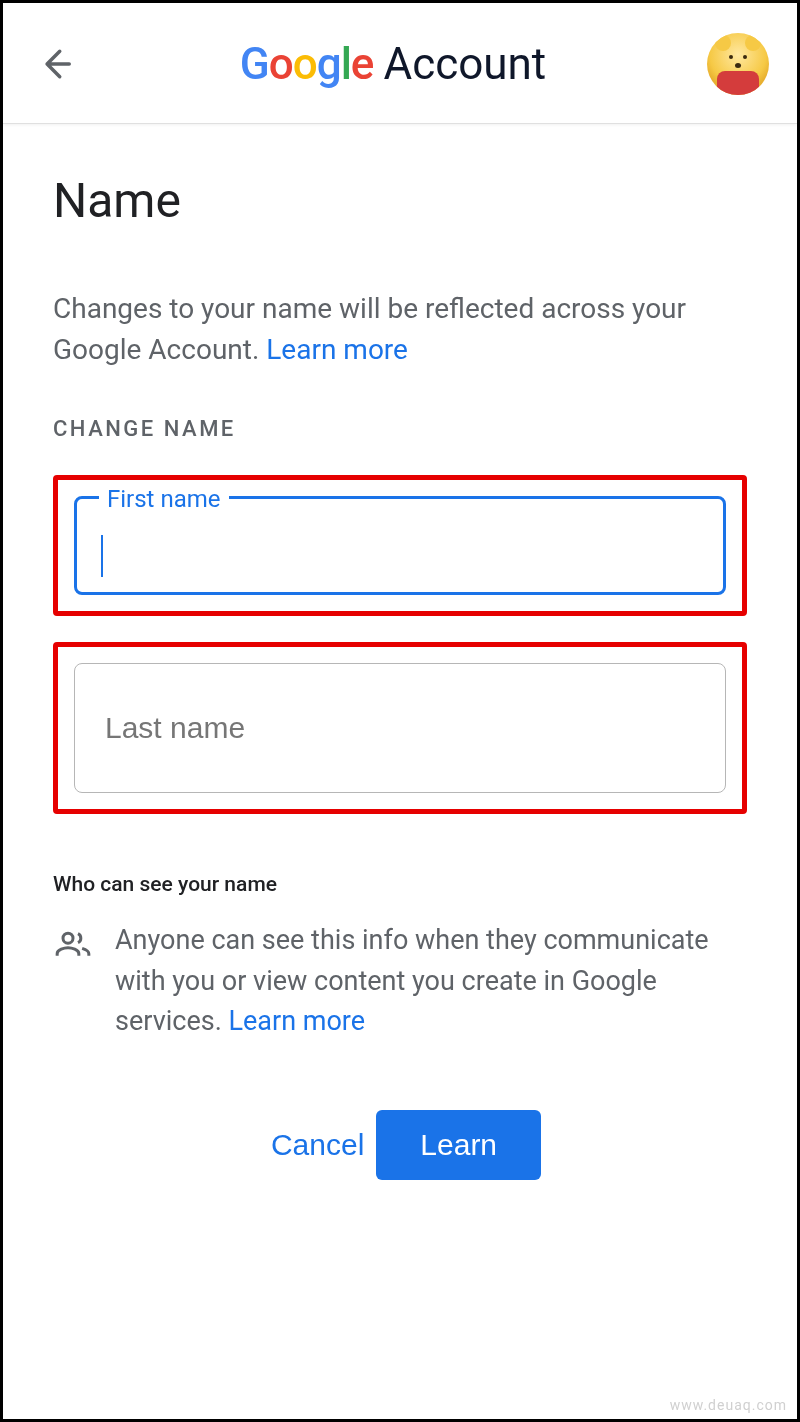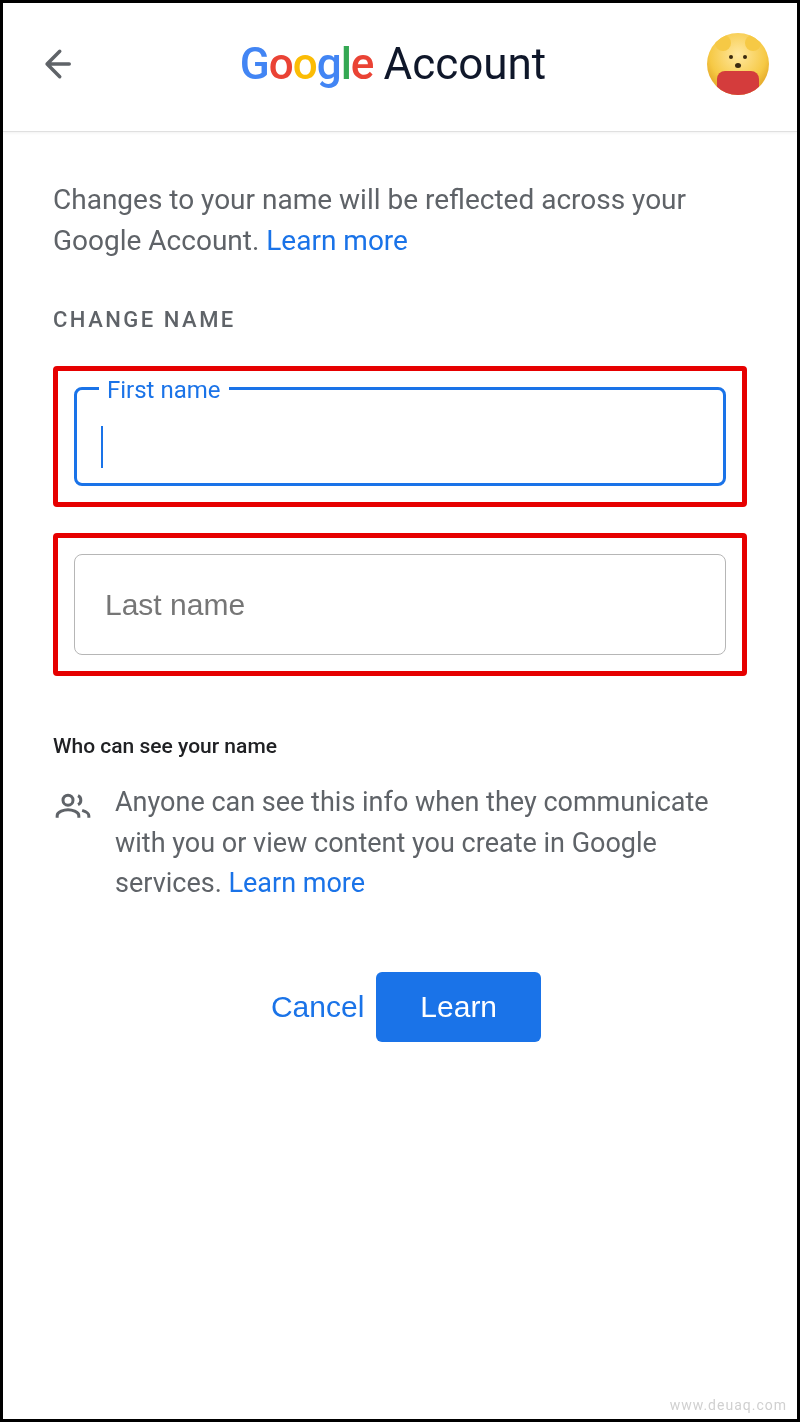--- a/index.html
+++ b/index.html
@@ -1,18 +1,18 @@
 <!DOCTYPE html>
 <html><head>
 <meta charset="utf-8">
 <style>
   * { box-sizing: border-box; margin: 0; padding: 0; }
   html, body { width: 800px; height: 1422px; font-family: Roboto, Arial, sans-serif; background: #fff; }
   .frame { width: 800px; height: 1422px; border: 3px solid #000; position: relative; background: #fff; }
-  .header { display: flex; align-items: center; padding: 30px 28px 36px 28px; border-bottom: 1px solid #e0e0e0; box-shadow: 0 1px 3px rgba(0,0,0,.06); gap: 37px; }
+  .header { display: flex; align-items: center; padding: 30px 28px 28px 28px; border-bottom: 1px solid #e0e0e0; box-shadow: 0 1px 3px rgba(0,0,0,.06); gap: 37px; }
   .back { width: 48px; height: 48px; display:flex; align-items:center; justify-content:center; cursor:pointer; }
   .back svg { width: 38px; height: 38px; }
   .logo-wrap { flex:1; display:flex; align-items:center; justify-content:center; }
   .logo { font-size: 44px; font-weight: 400; display:flex; align-items:baseline; }
   .logo .account { color:#0f172a; margin-left: 10px; font-weight:400; }
   .g1{color:#4285F4;} .g2{color:#EA4335;} .g3{color:#FBBC05;} .g4{color:#4285F4;} .g5{color:#34A853;} .g6{color:#EA4335;}
   .logo-word { font-weight:500; letter-spacing:-1px; }
   .avatar { width:62px; height:62px; border-radius:50%; background: radial-gradient(circle at 50% 35%, #ffe8a0 0%, #f6c945 55%, #e8b030 70%); position:relative; overflow:hidden; cursor:pointer; flex-shrink:0; }
   .avatar::after{ content:""; position:absolute; bottom:-6px; left:10px; right:10px; height:30px; background:#d43c3c; border-radius:8px 8px 0 0;}
   .avatar .ear1, .avatar .ear2 { position:absolute; width:16px; height:16px; background:#f6c945; border-radius:50%; top:2px; }
@@ -23,21 +23,21 @@
   .content { padding: 48px 50px 0 50px; }
   h1.page-title { font-size: 48px; font-weight: 400; color:#202124; margin-bottom: 60px; }
   .desc { font-size: 28px; color:#5f6368; line-height:1.45; }
   .desc a, .link { color:#1a73e8; text-decoration:none; cursor:pointer; }
   .section-label { font-size:22px; color:#5f6368; letter-spacing:2.5px; margin-top:46px; margin-bottom:34px; font-weight:500; }
   .highlight-box { border:5px solid #e60000; padding:16px 16px; border-radius:4px; margin-bottom:26px; }
   .field-focused { position:relative; border:3px solid #1a73e8; border-radius:8px; padding: 30px 24px 34px 24px; height:99px; }
   .field-focused .float-label { position:absolute; top:-14px; left:22px; background:#fff; padding:0 8px; color:#1a73e8; font-size:24px; }
   .caret { width:2px; height:42px; background:#1a73e8; margin-top:6px; animation: blink 1s step-start infinite; }
   @keyframes blink { 50% { opacity: 0; } }
-  .field-normal { border:1.5px solid #b6b6b6; border-radius:8px; height:101px; display:flex; align-items:center; padding:15px 30px; }
+  .field-normal { border:1.5px solid #b6b6b6; border-radius:8px; height:130px; display:flex; align-items:center; padding:15px 30px; }
   .field-normal input { border:none; outline:none; width:100%; font-size:30px; color:#202124; background:transparent; }
   .field-normal input::placeholder { color:#767676; }
   h2.subhead { font-size:21px; color:#202124; font-weight:500; margin-top:58px; margin-bottom:24px; }
   .vis-row { display:flex; gap:20px; }
   .vis-row .icon { flex-shrink:0; width:42px; padding-top:4px; }
   .vis-row .txt { font-size:27px; color:#5f6368; line-height:1.5; }
   .actions { display:flex; justify-content:center; margin-top:68px; align-items:center; }
   .btn-text { color:#1a73e8; font-size:30px; font-weight:500; background:none; border:none; cursor:pointer; padding:14px 12px; }
   .btn-filled { background:#1a73e8; color:#fff; font-size:30px; font-weight:500; border:none; border-radius:6px; padding:18px 44px; cursor:pointer; }
   .watermark { position:absolute; bottom:6px; right:10px; font-size:14px; color:#d0d0d0; letter-spacing:1px; }
@@ -62,20 +62,21 @@
     <div class="avatar">
       <span class="ear1"></span>
         <span class="ear2"></span>
         <span class="eye1"></span>
         <span class="eye2"></span>
         <span class="nose"></span>
     </div>
   </div>
 
   <div class="content">
+    <h1 class="page-title">Name</h1>
 
     <p class="desc">
       <span>Changes to your name will be reflected across your Google Account. </span><a class="link">Learn more</a>
     </p>
 
     <div class="section-label">CHANGE NAME</div>
 
     <div class="highlight-box">
       <div class="field-focused">
         <span class="float-label">First name</span>

